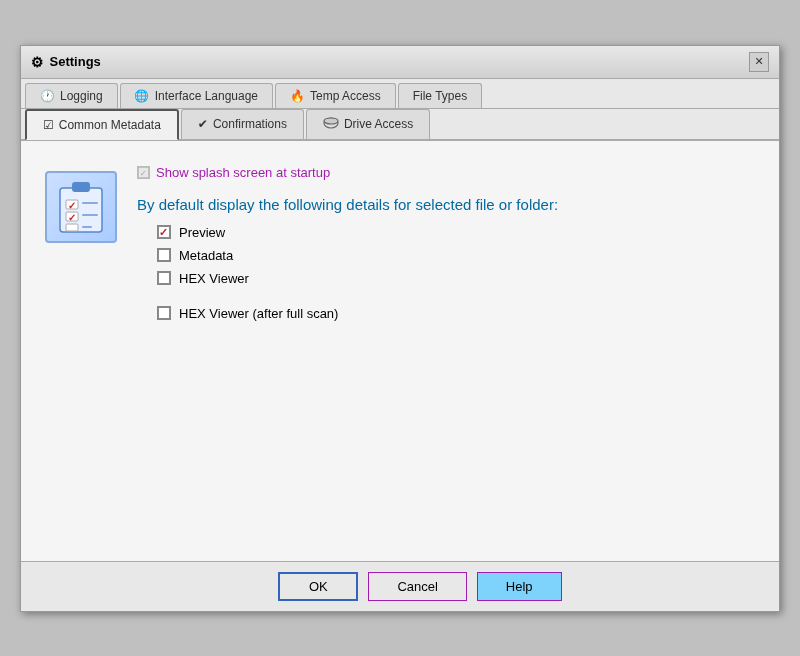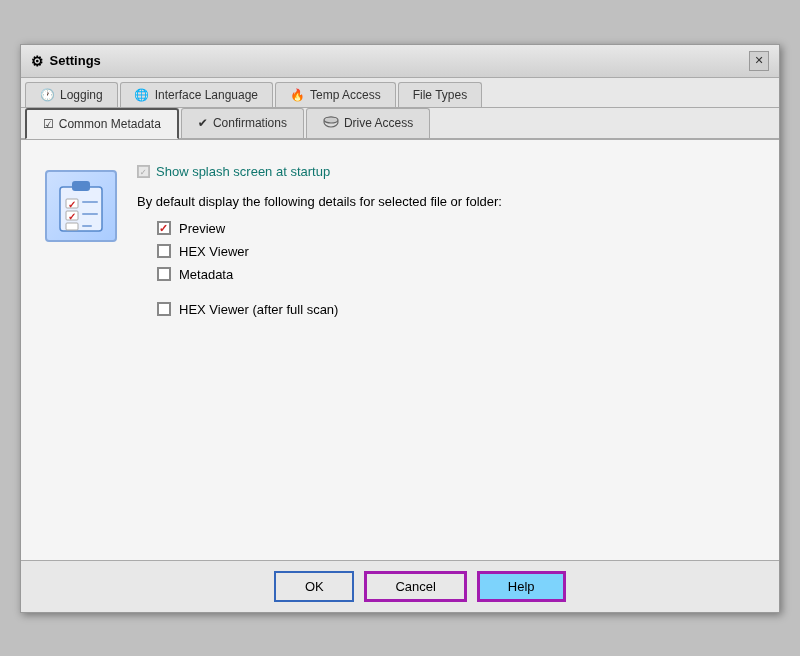--- a/index.html
+++ b/index.html
@@ -138,22 +138,22 @@
       height: 13px;
       border: 1px solid #bbb;
       background: #e8e8e8;
       display: inline-flex;
       align-items: center;
       justify-content: center;
       color: #aaa;
       font-size: 10px;
     }
     .section-label {
-      font-size: 13px;
-      color: #000000;
+      font-size: 15px;
+      color: #0369a1;
       margin-bottom: 10px;
       line-height: 1.4;
     }
     .checkbox-group {
       margin-left: 20px;
       display: flex;
       flex-direction: column;
       gap: 8px;
       margin-bottom: 20px;
     }
@@ -179,21 +179,21 @@
     .footer {
       background: #e8e8e8;
       border-top: 1px solid #aaa;
       padding: 10px 16px;
       display: flex;
       justify-content: center;
       gap: 10px;
     }
     .footer-btn {
       padding: 5px 28px;
-      border: 3px solid #a21caf;
+      border: 1px solid #a21caf;
       background: #e8e8e8;
       cursor: pointer;
       font-size: 13px;
       min-width: 80px;
     }
     .footer-btn.ok-btn {
       border: 2px solid #3366bb;
       margin-left: 40px;
     }
     .footer-btn.help-btn {
@@ -280,21 +280,21 @@
 
       <div class="options-area">
 
         <div class="splash-row">
           <span class="cb-disabled">
             <svg width="13" height="13" viewBox="0 0 13 13">
               <rect x="0.5" y="0.5" width="12" height="12" fill="#e8e8e8" stroke="#bbb"></rect>
               <text x="2" y="11" font-size="10" fill="#aaa">✓</text>
             </svg>
           </span>
-          <span style="color:#0f766e;">Show splash screen at startup</span>
+          <span style="color:#a21caf;">Show splash screen at startup</span>
         </div>
 
         <div class="section-label">By default display the following details for selected file or folder:</div>
 
         <div class="checkbox-group">
 
           <div class="checkbox-item">
             <span class="cb-box checked">
               <svg width="12" height="12" viewBox="0 0 12 12">
                 <rect x="0.5" y="0.5" width="11" height="11" fill="white" stroke="#888"></rect>
@@ -303,30 +303,30 @@
             </span>
             <span>Preview</span>
           </div>
 
           <div class="checkbox-item">
             <span class="cb-box">
               <svg width="12" height="12" viewBox="0 0 12 12">
                 <rect x="0.5" y="0.5" width="11" height="11" fill="white" stroke="#888"></rect>
               </svg>
             </span>
-            <span>HEX Viewer</span>
+            <span>Metadata</span>
           </div>
 
           <div class="checkbox-item">
             <span class="cb-box">
               <svg width="12" height="12" viewBox="0 0 12 12">
                 <rect x="0.5" y="0.5" width="11" height="11" fill="white" stroke="#888"></rect>
               </svg>
             </span>
-            <span>Metadata</span>
+            <span>HEX Viewer</span>
           </div>
         </div>
 
 
         <div class="checkbox-group">
 
 
           <div class="checkbox-item">
             <span class="cb-box">
               <svg width="12" height="12" viewBox="0 0 12 12">

